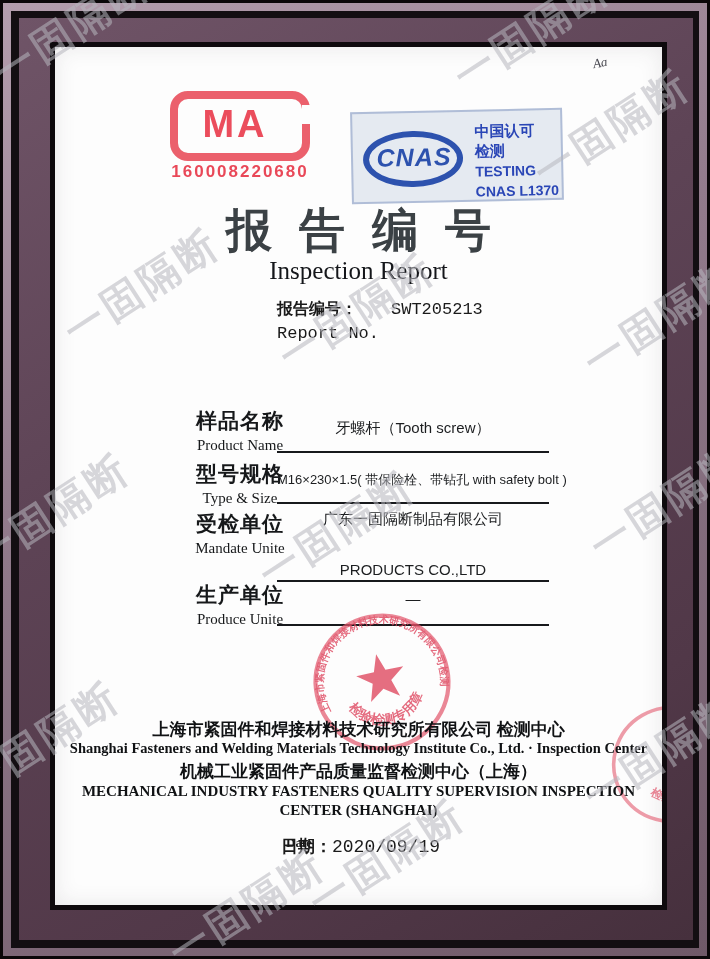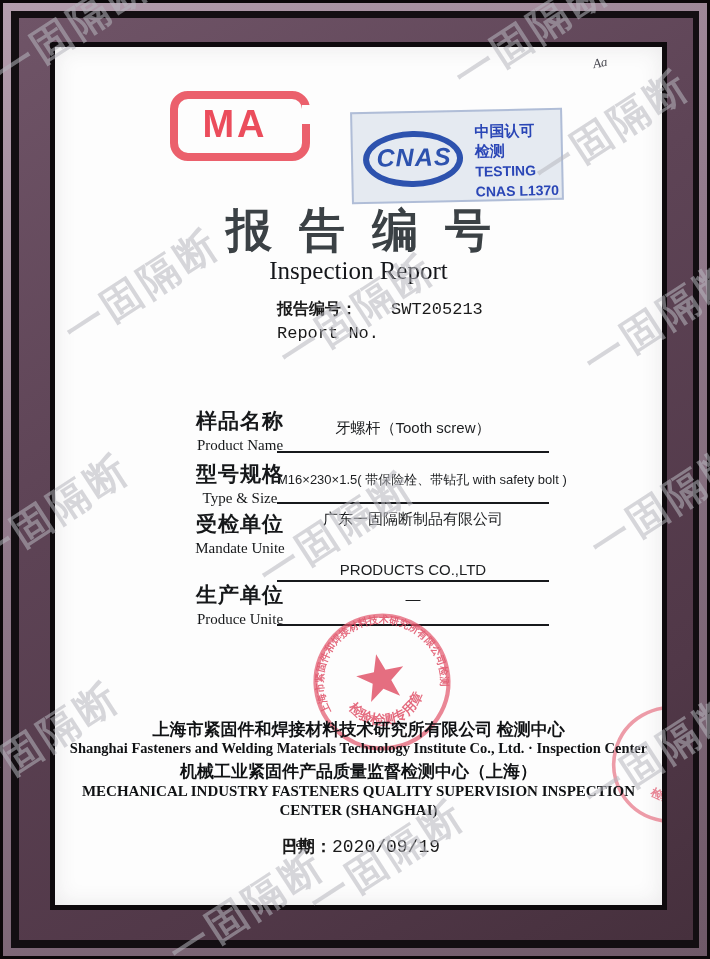--- a/index.html
+++ b/index.html
@@ -90,20 +90,21 @@
 <div class="f-dark"></div>
 <div class="f-main"></div>
 <div class="f-inner"></div>
 
 <div class="paper">
 
   <div class="cma">
     <div class="cma-c">
       <div class="cma-ma">MA</div>
     </div>
+    <div class="cma-num">160008220680</div>
   </div>
 
   <div class="cnas">
     <div class="cnas-oval"></div>
     <div class="cnas-word">CNAS</div>
     <div class="cnas-lines">
       <div class="cnas-zh">中国认可</div>
       <div class="cnas-zh">检测</div>
       <div class="cnas-en">TESTING</div>
       <div class="cnas-en">CNAS L1370</div>

